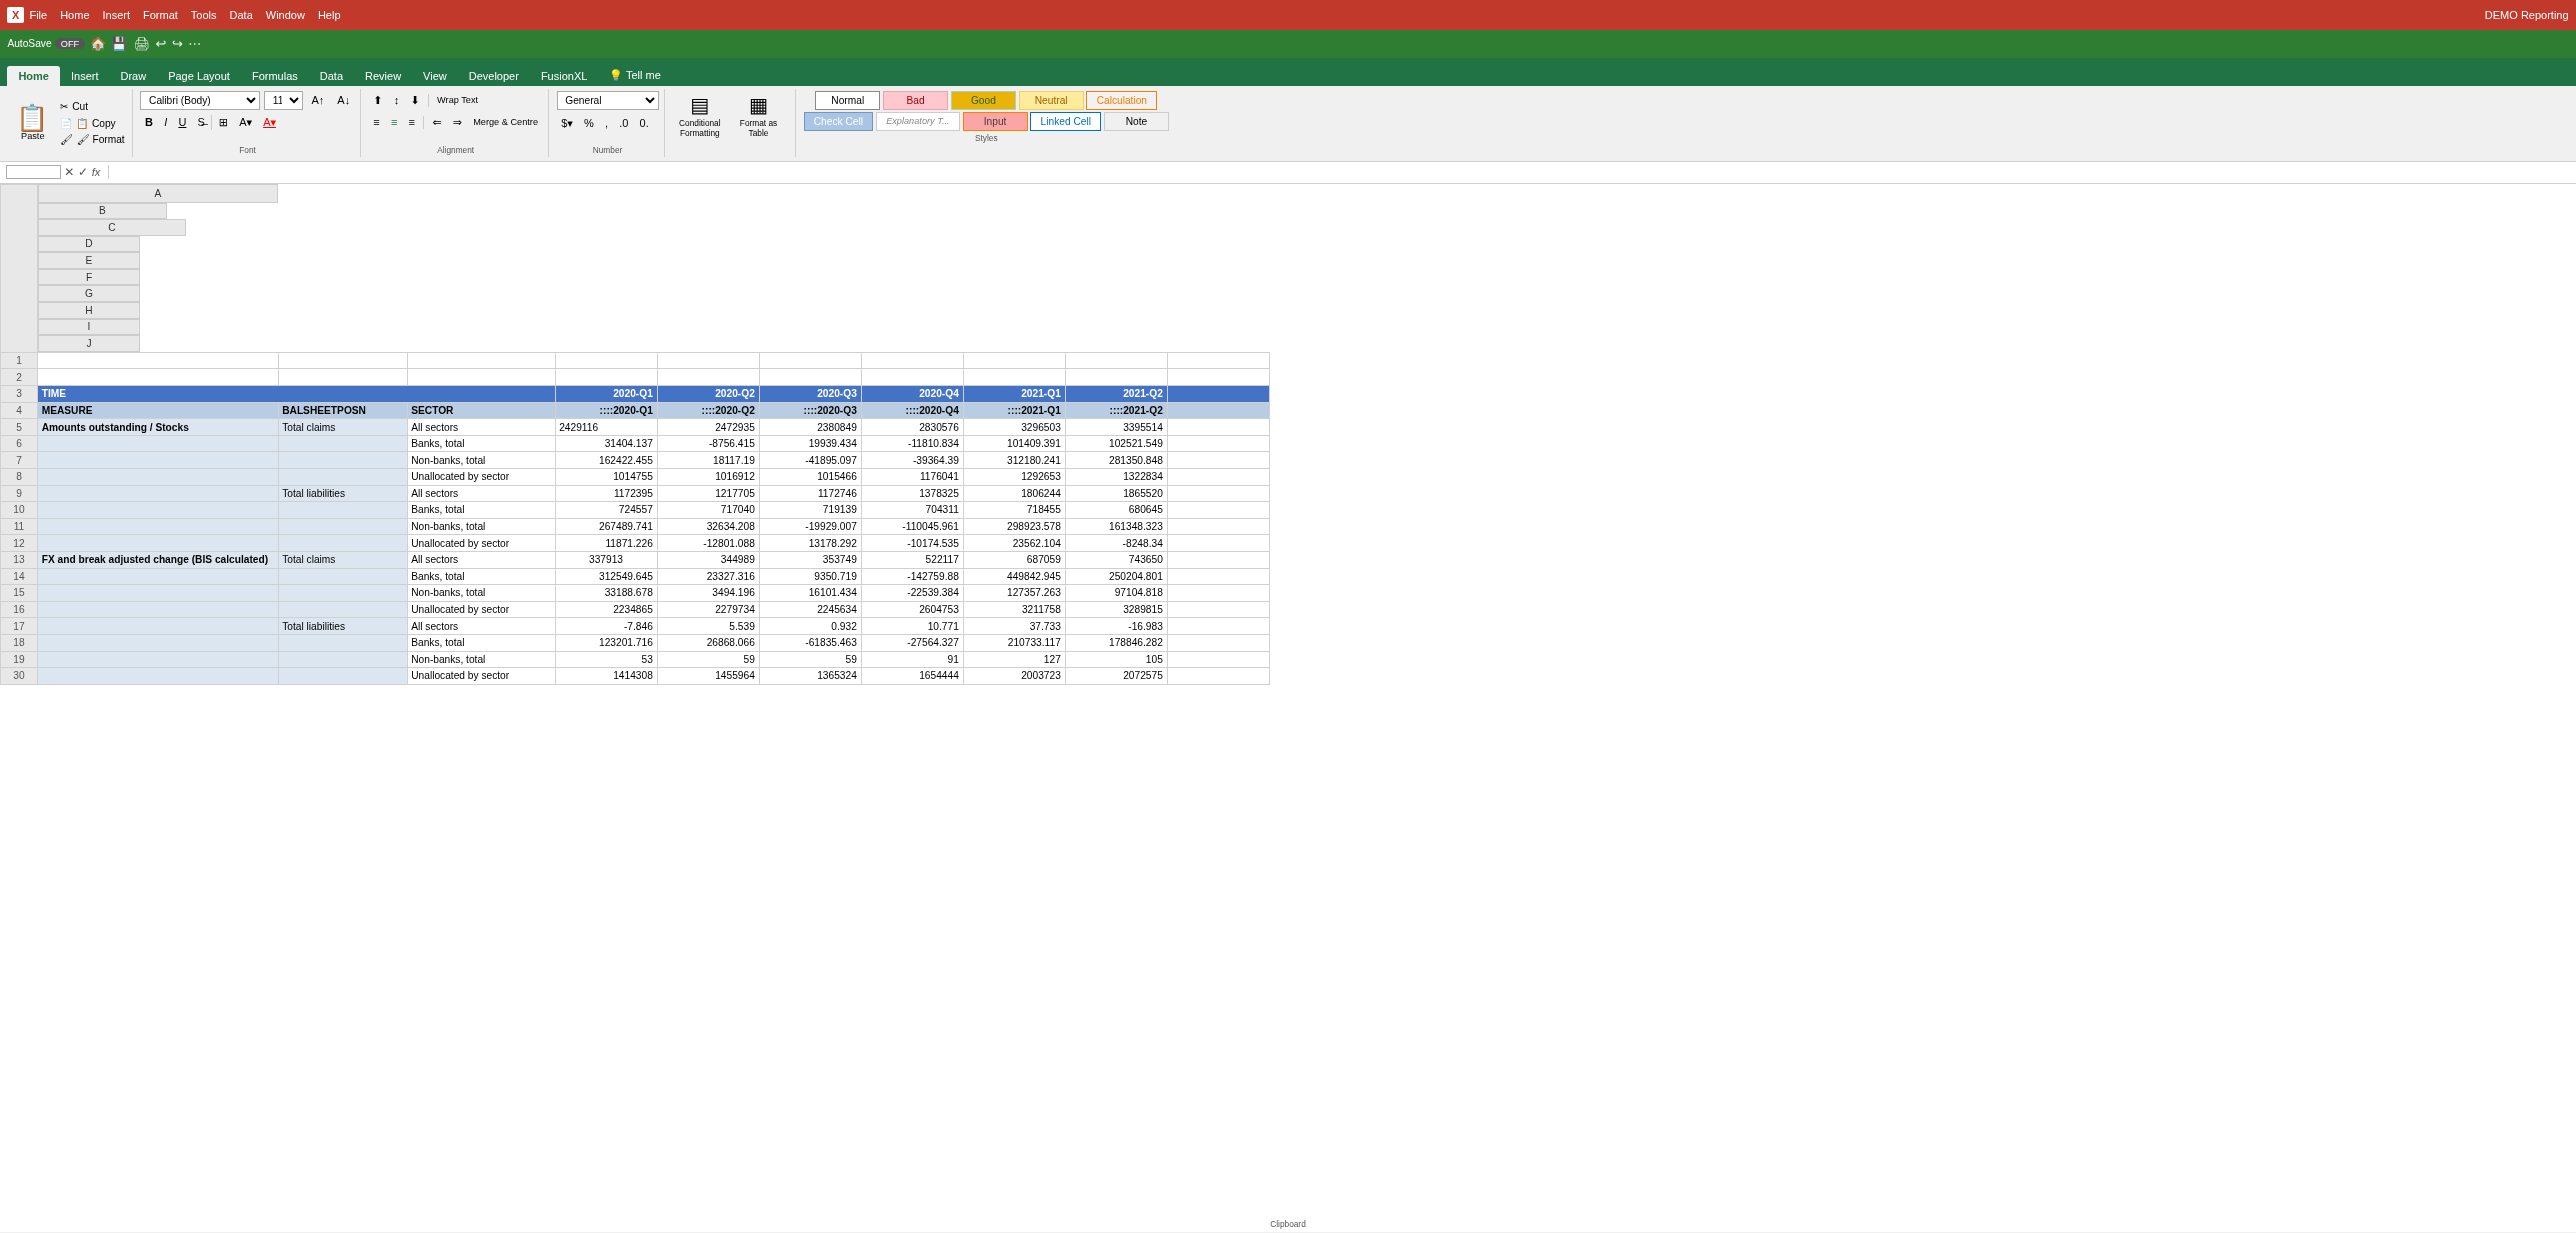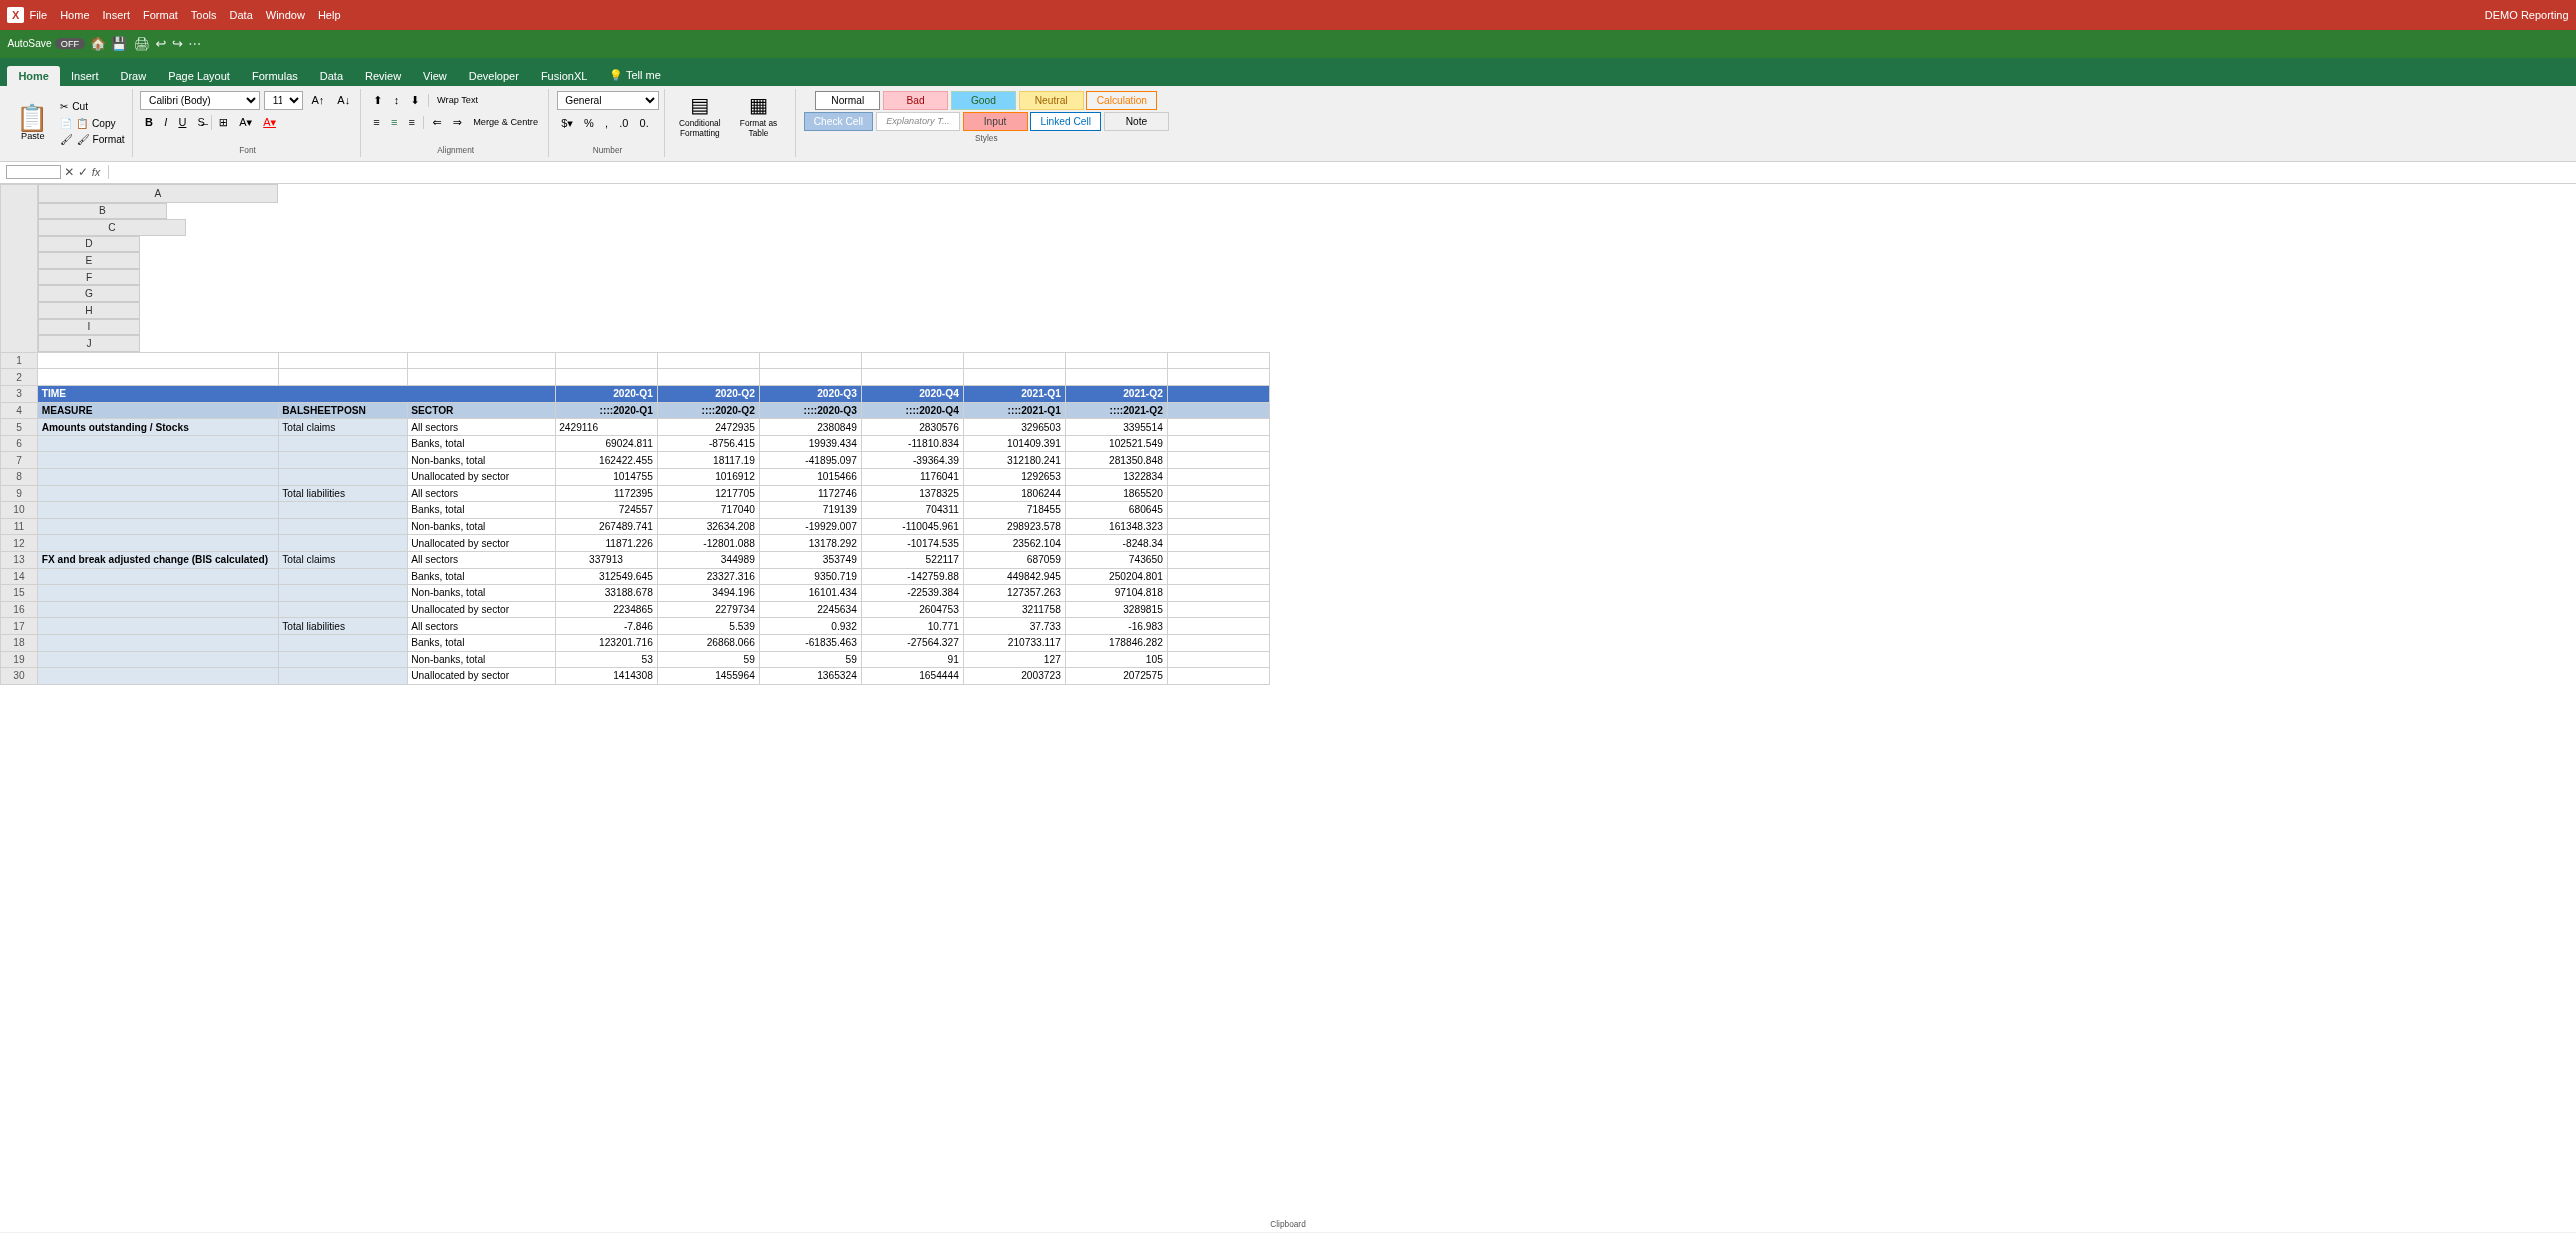--- a/index.html
+++ b/index.html
@@ -85,21 +85,21 @@
     .icon-btn { border: 0.9px solid transparent; background: none; cursor: pointer; padding: 1.8px 3.7px; font-size: 11px; border-radius: 1.8px; }
     .icon-btn.bold { font-weight: bold; }
     .icon-btn.italic { font-style: italic; }
     .icon-btn.underline { text-decoration: underline; }
     .align-row { display: flex; align-items: center; gap: 1.8px; margin-bottom: 1.8px; }
     .number-select { border: 0.9px solid #aaa; padding: 1.8px 3.7px; font-size: 10.2px; width: 102px; background: white; margin-bottom: 2.8px; }
     .number-row { display: flex; align-items: center; gap: 1.8px; }
     .style-box { padding: 2.8px 9.2px; font-size: 10.2px; border: 0.9px solid #ccc; cursor: pointer; min-width: 65px; text-align: center; }
     .style-normal { background: white; border-color: #888; }
     .style-bad { background: #ffc7ce; color: #9c0006; border-color: #f1a1a8; }
-    .style-good { background: #7dd3fc; color: #276221; border-color: #a9d5b5; }
+    .style-good { background: #eab308; color: #276221; border-color: #a9d5b5; }
     .style-neutral { background: #ffeb9c; color: #9c6500; border-color: #f0d060; }
     .style-calc { background: #f2f2f2; color: #fa7d00; border-color: #fa7d00; }
     .style-check { background: #a9c4e4; color: #fff; border-color: #7099c0; }
     .style-expl { background: #fff; color: #888; border-color: #ccc; font-style: italic; font-size: 9.2px; }
     .style-input { background: #fca5a5; color: #3f3f3f; border-color: #ff8001; }
     .style-linked { background: #fff; color: #0070c0; border-color: #0070c0; }
     .cond-btn { display: flex; flex-direction: column; align-items: center; justify-content: center; cursor: pointer; min-width: 52px; }
     .cond-icon { font-size: 20.3px; }
     .cond-label { font-size: 8.3px; text-align: center; max-width: 55px; line-height: 1.2; margin-top: 1.8px; }
 
@@ -432,21 +432,21 @@
           <td class="data-col-num" style="text-align: right;">2830576</td>
           <td class="data-col-num" style="text-align: right;">3296503</td>
           <td class="data-col-num" style="text-align: right;">3395514</td>
           <td class="data-col-num"></td>
         </tr>
         <tr>
           <td class="row-num">6</td>
           <td class="data-col-a" style="background-color: rgb(220, 230, 241);"></td>
           <td class="data-col-b" style="background-color: rgb(220, 230, 241);"></td>
           <td class="data-col-c">Banks, total</td>
-          <td class="data-col-num" style="text-align: right;">69024.811</td>
+          <td class="data-col-num" style="text-align: right;">31404.137</td>
           <td class="data-col-num" style="text-align: right;">-8756.415</td>
           <td class="data-col-num" style="text-align: right;">19939.434</td>
           <td class="data-col-num" style="text-align: right;">-11810.834</td>
           <td class="data-col-num" style="text-align: right;">101409.391</td>
           <td class="data-col-num" style="text-align: right;">102521.549</td>
           <td class="data-col-num"></td>
         </tr>
         <tr>
           <td class="row-num">7</td>
           <td class="data-col-a" style="background-color: rgb(220, 230, 241);"></td>

